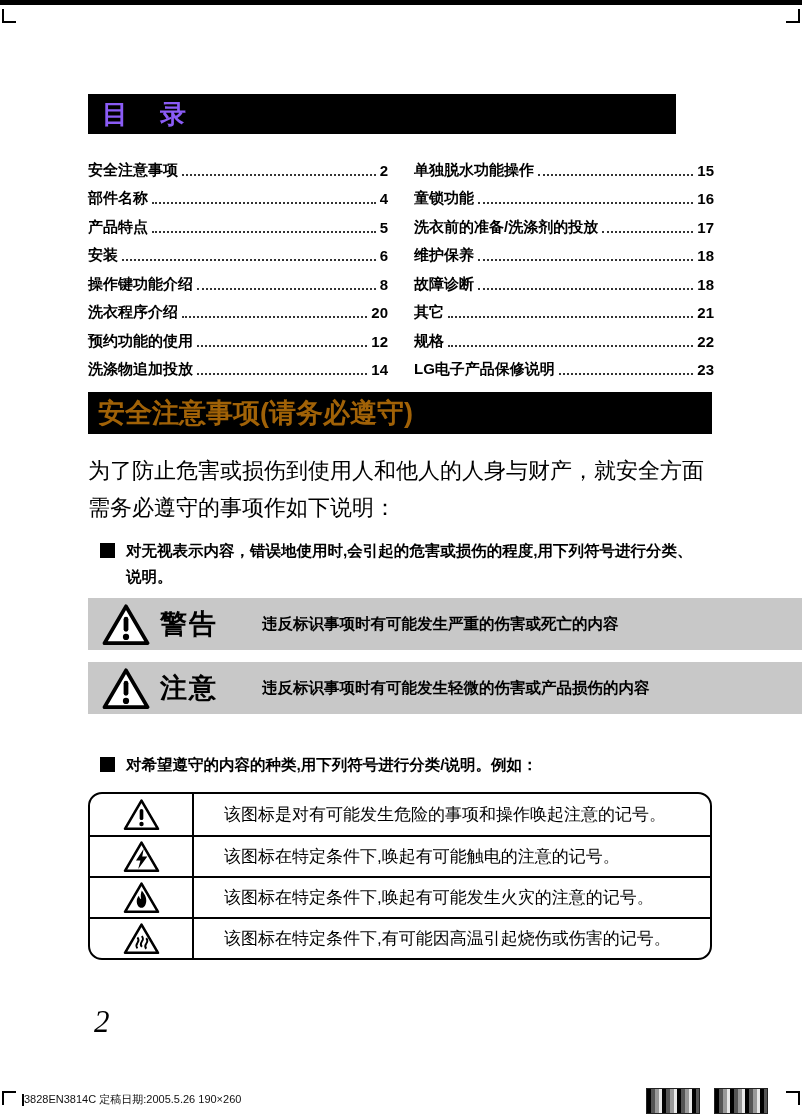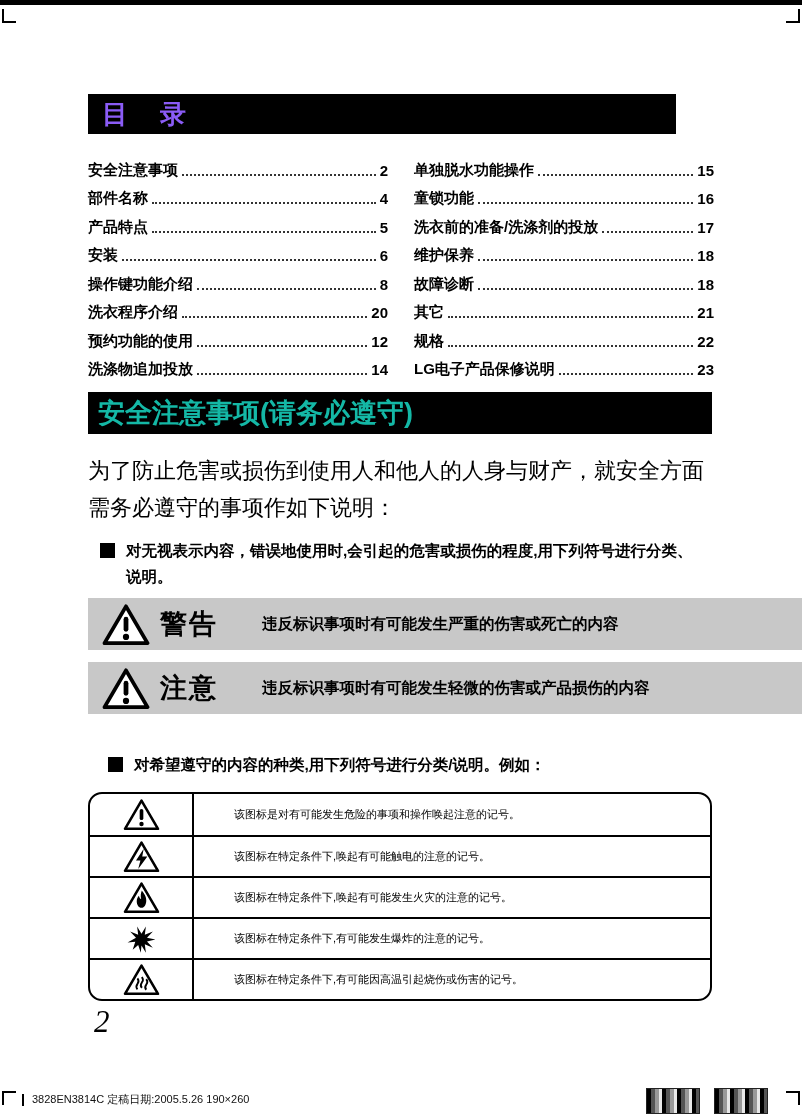--- a/index.html
+++ b/index.html
@@ -29,30 +29,30 @@
   .toc-cols { top:156px; left:88px; width:626px; display:flex; gap:26px; }
   .toc-col { flex:1; min-width:0; }
   .toc-row { display:flex; align-items:center; height:28.5px; font-size:15px; font-weight:bold; }
   .toc-label { white-space:nowrap; }
   .toc-dots { flex:1; margin:0 4px; border-bottom:2px dotted #333; height:11px; min-width:10px; }
   .toc-page { white-space:nowrap; }
 
   
   .safety-header {
     top:392px; left:88px; width:624px; height:42px;
-    background:#000; color:#14b8a6;
+    background:#000; color:#a16207;
     font-size:27px; font-weight:bold; line-height:42px; padding-left:10px;
   }
   .intro {
     top:452px; left:88px; width:632px;
     font-size:22px; font-weight:normal; line-height:37px;
   }
   .note { left:100px; width:598px; display:flex; font-size:15.5px; line-height:26px; font-weight:bold; }
   .note1 { top:538px; }
-  .note2 { top:752px;margin-left:8px; }
+  .note2 { top:752px; }
   .sq { width:15px; height:15px; background:#000; flex:none; margin:5px 11px 0 0; }
   .note-text { flex:1; }
 
   .warn-box {
     left:88px; width:719px; height:52px; background:#c8c8c8;
     display:flex; align-items:center; padding-left:14px;
   }
   .warn1 { top:598px; }
   .warn2 { top:662px; }
   .warn-label { font-size:27px; font-weight:bold; margin-left:10px; letter-spacing:2px; }
@@ -62,28 +62,28 @@
   .sym-table {
     top:792px; left:88px; width:624px;
     border:2px solid #000; border-radius:14px; overflow:hidden; background:#fff;
   }
   .sym-row { display:flex; height:41px; align-items:stretch; }
   .sym-row + .sym-row { border-top:2px solid #000; }
   .sym-icon-cell {
     width:104px; flex:none; border-right:2px solid #000;
     display:flex; align-items:center; justify-content:center;
   }
-  .sym-text { flex:1; display:flex; align-items:center; padding-left:40px; font-size:11px; }
+  .sym-text { flex:1; display:flex; align-items:center; padding-left:30px; font-size:17px; }
 
   .page-num {
     top:1004px; left:94px; font-size:31px; font-style:italic;
     font-family:"Liberation Serif","DejaVu Serif",serif;
   }
 
-  .footer { top:1092px; left:22px; font-size:11px; display:flex; align-items:center; gap:8px; color:#111; }
+  .footer { top:1092px; left:22px; font-size:11px; display:flex; align-items:center; gap:0; color:#111; }
   .footer-tick { width:2px; height:12px; background:#000; }
 
   .calib {
     top:1088px; height:26px; width:54px; border:1px solid #222;
     background:repeating-linear-gradient(to right,#000 0 4px,#555 4px 8px,#999 8px 12px,#e8e8e8 12px 15px);
   }
   .calib1 { left:646px; }
   .calib2 { left:714px; }
 </style>
 </head>
@@ -248,28 +248,20 @@
   <div class="sym-row">
     <div class="sym-icon-cell">
       <svg viewBox="0 0 100 90" width="37" height="33">
         <path d="M50 7 L95 84 H5 Z" fill="#fff" stroke="#000" stroke-width="7" stroke-linejoin="round"></path>
         <path d="M51 26 c6 9 12 15 12 27 c0 11 -5 20 -13 20 c-8 0 -13 -9 -13 -18 c0 -7 3 -11 6 -15 c1 5 3 8 6 9 c-2 -8 -1 -16 2 -23 z" fill="#000"></path>
       </svg>
     </div>
     <div class="sym-text">该图标在特定条件下,唤起有可能发生火灾的注意的记号。</div>
   </div>
 
-  <div class="sym-row">
-    <div class="sym-icon-cell">
-      <svg viewBox="0 0 100 90" width="37" height="33">
-        <polygon points="88,48 65,53 81,70 59,61 62,84 50,64 48,84 41,63 26,76 33,54 12,56 35,43 19,26 41,35 38,12 50,32 62,12 59,35 81,26 65,43" fill="#000"></polygon>
-      </svg>
-    </div>
-    <div class="sym-text">该图标在特定条件下,有可能发生爆炸的注意的记号。</div>
-  </div>
 
   <div class="sym-row">
     <div class="sym-icon-cell">
       <svg viewBox="0 0 100 90" width="37" height="33">
         <path d="M50 7 L95 84 H5 Z" fill="#fff" stroke="#000" stroke-width="7" stroke-linejoin="round"></path>
         <path d="M39 42 q6 8 0 15 q-6 8 0 15" stroke="#000" stroke-width="5" fill="none"></path>
         <path d="M51 38 q6 8 0 15 q-6 8 0 15" stroke="#000" stroke-width="5" fill="none"></path>
         <path d="M63 44 q6 8 0 15 q-6 8 0 14" stroke="#000" stroke-width="5" fill="none"></path>
       </svg>
     </div>

